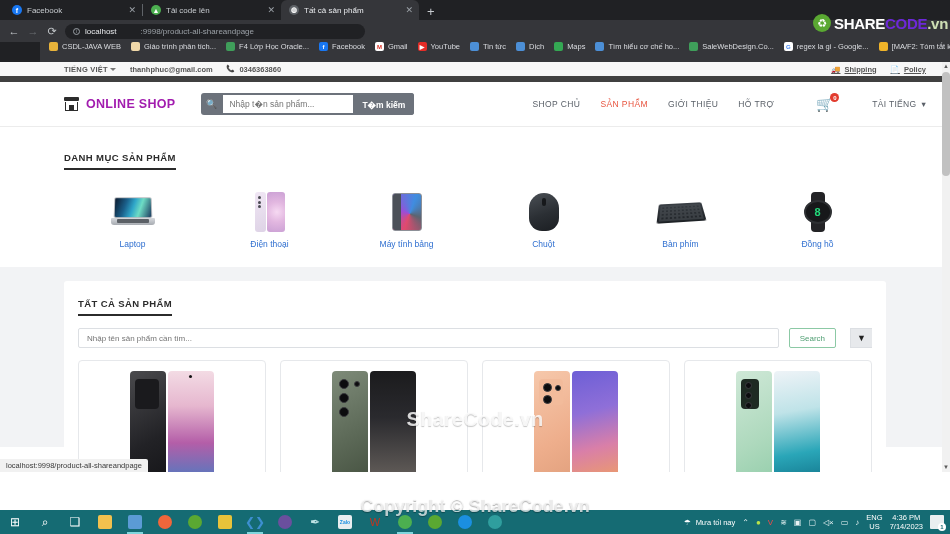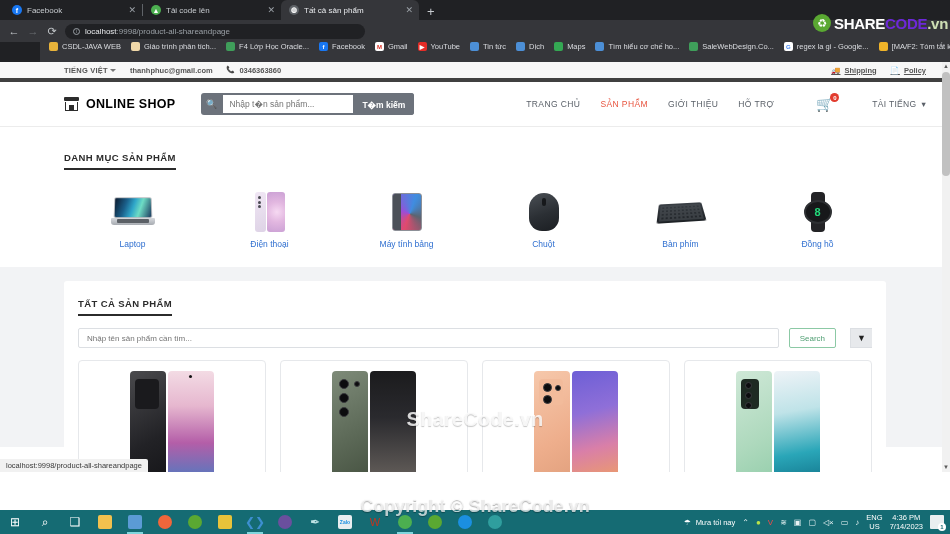--- a/index.html
+++ b/index.html
@@ -49,60 +49,60 @@
     flex: 1 1 auto; height: 15px; background: #202124; border-radius: 8px;
     display: flex; align-items: center; gap: 5px; padding: 0 8px;
     font-size: 8px; color: #e8eaed; max-width: 300px;
   }
   .omnibox .infoicon {
     width: 7px; height: 7px; border: 1px solid #9aa0a6; border-radius: 50%;
     font-size: 5px; color: #9aa0a6; display: flex; align-items: center;
     justify-content: center; line-height: 1; flex: 0 0 7px;
   }
   .omnibox .urltext { white-space: nowrap; }
-  .omnibox .urltext .dim { color: #9aa0a6; }
+  .omnibox .urltext .dim { color: #9aa0a6; margin-left: 24px; }
 
   .bookmarks {
     height: 20px; display: flex; align-items: flex-start; gap: 0px;
     background: #35363a; padding: 0 4px; overflow: hidden; margin-left: 40px;
   }
   .bm { display: flex; align-items: center; gap: 4px; padding: 0 5px; flex: 0 0 auto; }
   .bm .bmicon {
     width: 9px; height: 9px; border-radius: 2px; flex: 0 0 9px;
     display: flex; align-items: center; justify-content: center;
     font-size: 6px; font-weight: bold; color: #fff; line-height: 1;
   }
   .bm .bmlabel { font-size: 7.5px; color: #dadce0; white-space: nowrap; }
   .bm-overflow { color: #dadce0; font-size: 9px; padding: 0 4px; }
 
   
   .page { position: relative; width: 950px; height: 410px; background: #fff; overflow: hidden; }
 
   .topbar {
-    height: 20px; background: #f7f7f7; border-bottom: 4px solid #404040;
+    height: 20px; background: #f7f7f7; border-bottom: 6px solid #404040;
     display: flex; align-items: center; font-size: 7.5px; color: #444;
   }
   .topbar .left { display: flex; align-items: center; gap: 14px; padding-left: 64px; }
   .topbar .right { margin-left: auto; display: flex; align-items: center; gap: 14px; padding-right: 24px; }
   .topbar .item { display: flex; align-items: center; gap: 4px; font-weight: bold; color: #555; }
   .topbar .lang { font-weight: bold; letter-spacing: .2px; color: #555; }
   .caret-d { width: 0; height: 0; border-left: 3px solid transparent; border-right: 3px solid transparent; border-top: 3px solid #777; }
   .phone-ico { color: #e8a33d; font-size: 7px; }
   .topbar .right .item { text-decoration: underline; }
 
   .header {
     height: 45px; background: #fff; border-bottom: 1px solid #ececec;
     display: flex; align-items: center; padding: 0 24px 0 64px;
   }
   .brand { display: flex; align-items: center; gap: 7px; }
   .brand .storeicon { width: 15px; height: 14px; position: relative; }
   .brand .storeicon .roof { position: absolute; top: 0; left: 0; width: 15px; height: 4px; background: #2c2c2c; border-radius: 1px; }
   .brand .storeicon .body { position: absolute; top: 5px; left: 1px; width: 13px; height: 9px; border: 1.6px solid #2c2c2c; border-top: none; }
   .brand .storeicon .slot { position: absolute; top: 8px; left: 5px; width: 5px; height: 6px; background: #2c2c2c; }
-  .brand .name { font-size: 12.5px; font-weight: bold; color: #000000; letter-spacing: .3px; }
+  .brand .name { font-size: 12.5px; font-weight: bold; color: #a21caf; letter-spacing: .3px; }
 
   .searchwrap {
     margin-left: 26px; display: flex; align-items: center; height: 22px;
     background: #6c727b; border-radius: 3px; overflow: hidden;
   }
   .searchwrap .sicon {
     width: 22px; height: 22px; display: flex; align-items: center;
     justify-content: center; color: #fff; font-size: 9px;
   }
   .searchwrap input {
@@ -402,21 +402,21 @@
         <span class="name">ONLINE SHOP</span>
       </div>
 
       <div class="searchwrap">
         <span class="sicon">🔍</span>
         <input type="text" placeholder="Nhập t�n sản phẩm..." style="">
         <span class="sbtn">T�m kiếm</span>
       </div>
 
       <div class="mainnav">
-        <a href="#">TRANG CHỦ</a>
+        <a href="#">SHOP CHỦ</a>
         <a href="#" class="active">SẢN PHẨM</a>
         <a href="#">GIỚI THIỆU</a>
         <a href="#">HỖ TRỢ</a>
         <span class="cartwrap">
           <span class="cicon">🛒</span>
           <span class="badge">0</span>
         </span>
         <span class="account">
           <span>TÀI TIẾNG</span>
           <span>▾</span>

